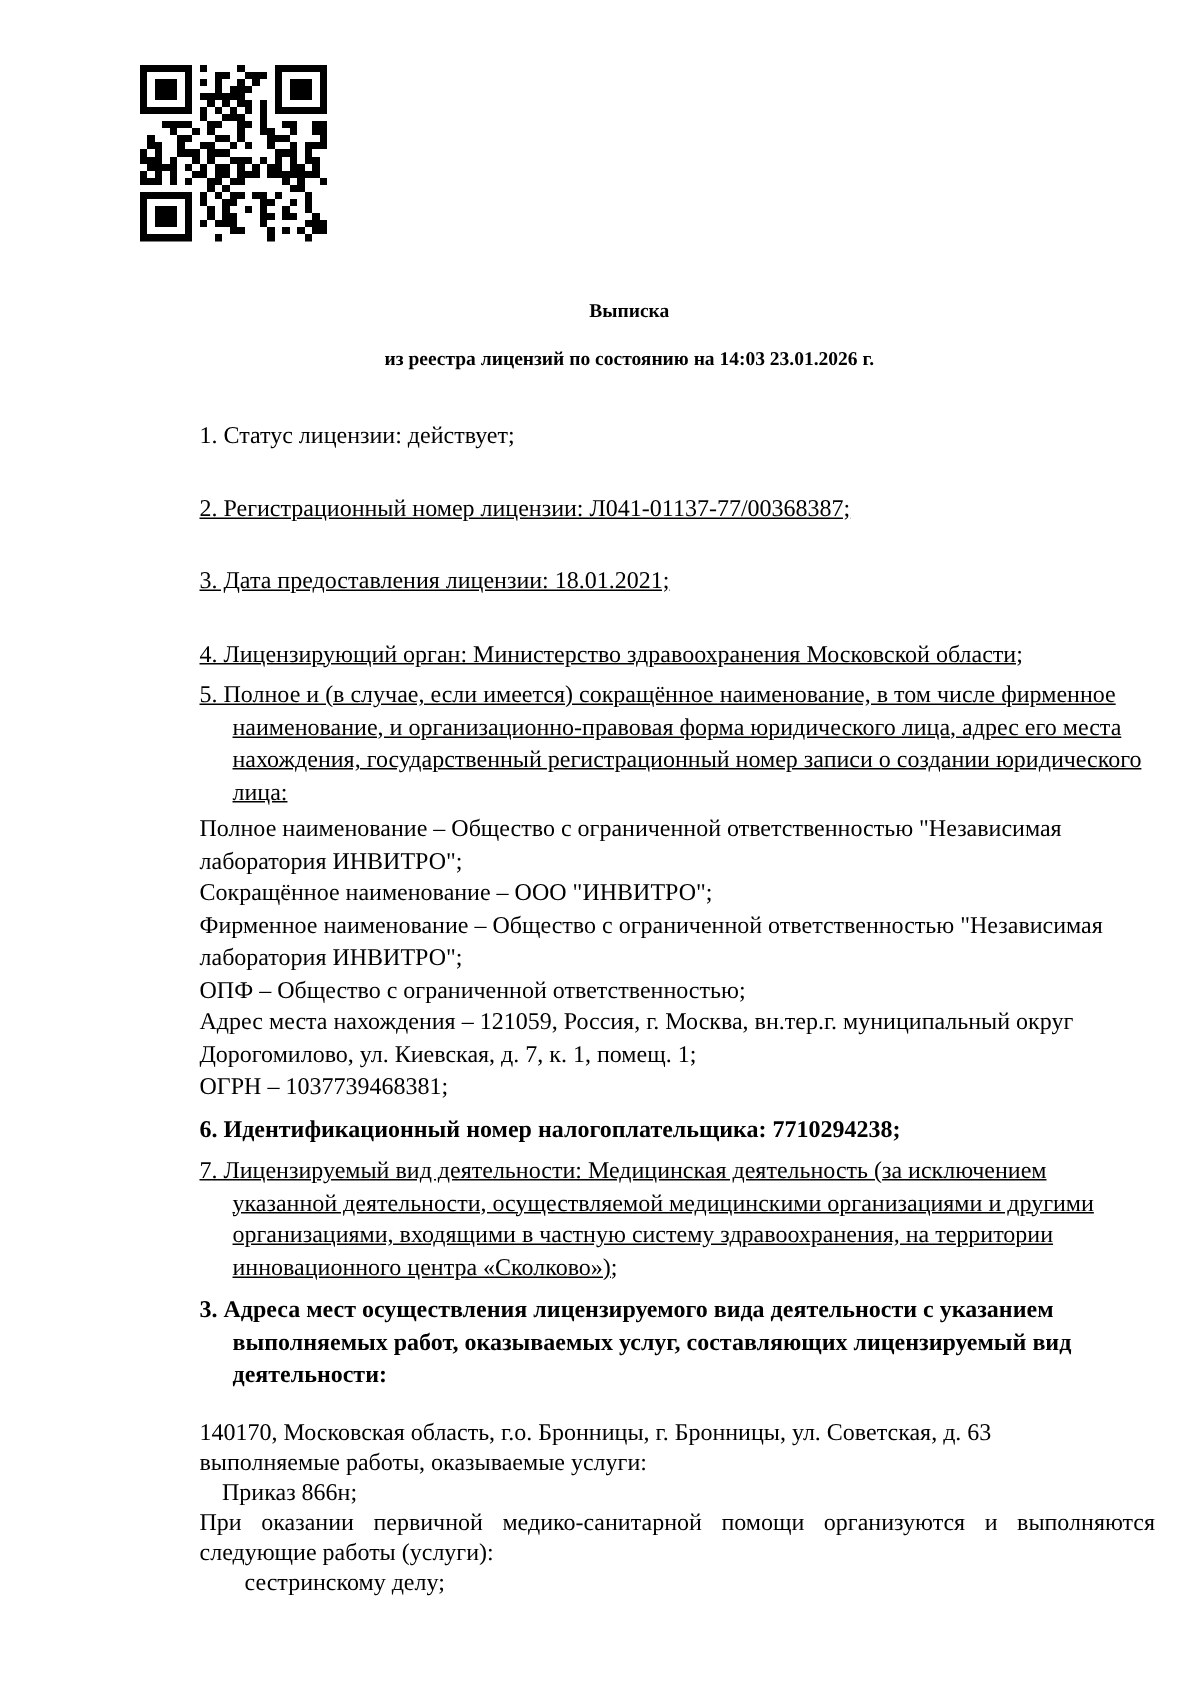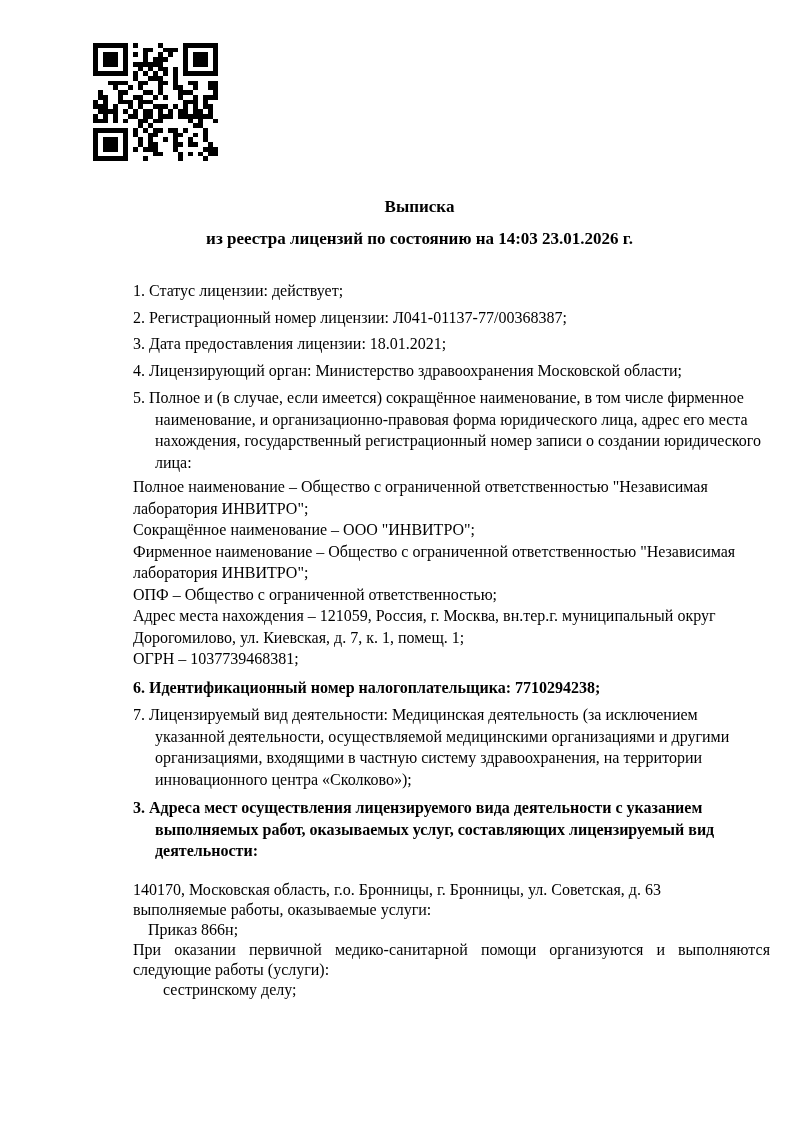--- a/index.html
+++ b/index.html
@@ -5,27 +5,27 @@
   html,body{margin:0;padding:0;}
   body{width:790px;height:1121px;background:#ffffff;overflow:hidden;}
   .page{
     position:relative;width:790px;height:1121px;background:#ffffff;color:#000000;
     font-family:"Liberation Serif","DejaVu Serif",serif;
   }
   .qr{position:absolute;left:93px;top:43px;width:125px;height:118px;}
   .qr svg{display:block;width:100%;height:100%;}
   .content{position:absolute;left:133px;top:196px;width:637px;font-size:16px;line-height:21.5px;}
   p{margin:0;}
-  .title{font-size:17px;font-weight:bold;text-align:center;padding-right:64px;margin:0;line-height:22px;}
+  .title{font-size:13px;font-weight:bold;text-align:center;padding-right:64px;margin:0;line-height:22px;}
   .subtitle{margin-top:10px;}
   .hang{padding-left:22px;text-indent:-22px;}
   .mt-lg{margin-top:30px;}
-  .mt{margin-top:5px;}
+  .mt{margin-top:27px;text-decoration:underline;}
   .mt-8{margin-top:7px;font-weight:bold;}
-  .mt-6{margin-top:6px;}
+  .mt-6{margin-top:6px;text-decoration:underline;}
   .names{margin-top:3px;}
   .bottom{margin-top:18px;line-height:20px;}
   .indent-sm{padding-left:15px;}
   .indent-md{padding-left:30px;}
   .just{text-align:justify;}
   .first-indent{text-indent:7px;}
 </style>
 </head>
 <body>
 

